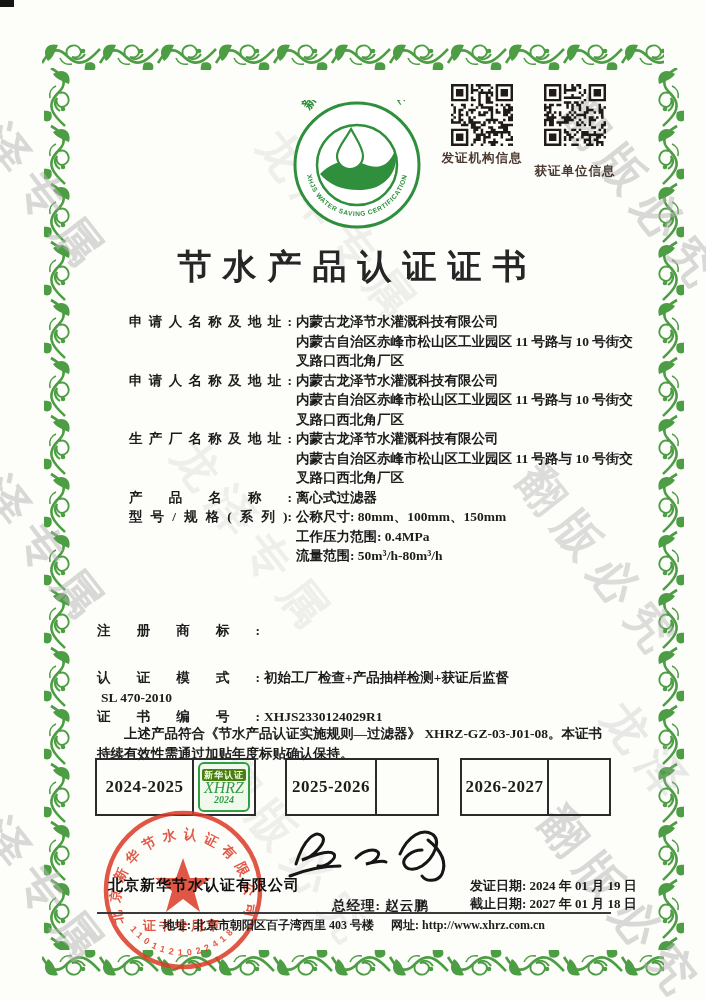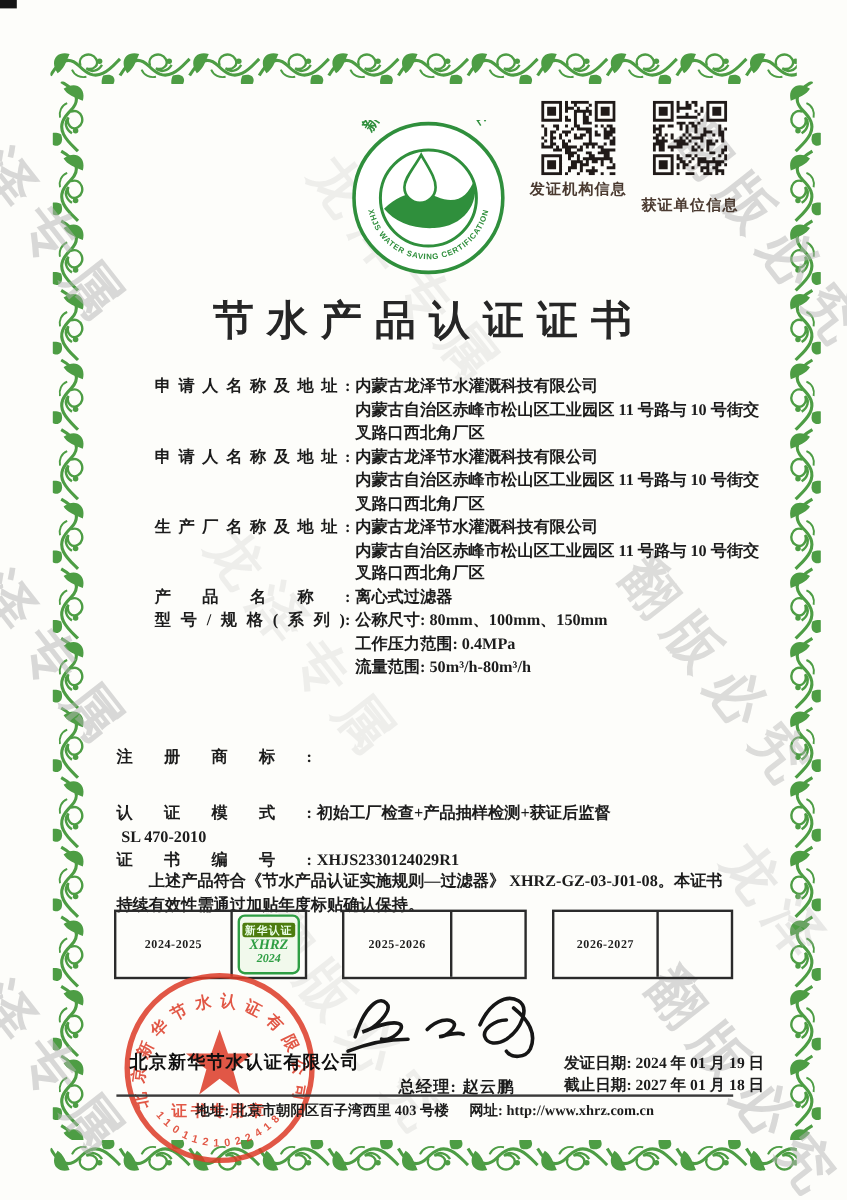--- a/index.html
+++ b/index.html
@@ -32,27 +32,27 @@
   .frow{display:flex;align-items:flex-start;}
   .flabel{width:163px;flex:0 0 163px;text-align:justify;text-align-last:justify;}
   .fval{flex:1;margin-left:4px;}
   .trademark{left:97px;top:622px;width:516px;font-size:13.5px;font-weight:bold;}
   .certrows{left:97px;top:668px;width:516px;font-size:13.5px;font-weight:bold;line-height:19.5px;}
   .statement{left:97px;top:724px;width:516px;font-size:13.5px;font-weight:bold;
              line-height:20px;text-indent:2em;}
   
   .ybox{position:absolute;top:758px;height:54px;border:2px solid #2b2b2b;display:flex;background:transparent;}
   .ybox .cell1{flex:1;display:flex;align-items:center;justify-content:center;
-               font-size:10px;font-weight:bold;letter-spacing:.5px;}
+               font-size:17px;font-weight:bold;letter-spacing:.5px;}
   .ybox .cell2{width:60px;border-left:2px solid #2b2b2b;display:flex;align-items:center;justify-content:center;}
   .sticker{width:48px;height:46px;border:2px solid #2f9e44;border-radius:6px;background:#f1f9ec;
            display:flex;flex-direction:column;align-items:center;justify-content:center;gap:1px;}
   .sticker .s1{background:#4d7c0f;color:#eaffe8;font-size:9px;font-weight:bold;border-radius:2px;
                padding:0 2px;line-height:12px;letter-spacing:1px;}
-  .sticker .s2{color:#2f9e44;font-size:12px;font-weight:bold;font-style:italic;line-height:11px;}
+  .sticker .s2{color:#2f9e44;font-size:16px;font-weight:normal;font-style:italic;line-height:11px;}
   .sticker .s3{color:#2f9e44;font-size:10px;font-weight:bold;font-style:italic;line-height:11px;}
   
   .company-name{left:108px;top:876px;font-size:15px;font-weight:bold;color:#0f0f0f;letter-spacing:1px;}
   .signer{left:332px;top:897px;font-size:13.5px;font-weight:bold;letter-spacing:1px;}
   .dates{left:470px;top:877px;font-size:13px;font-weight:bold;line-height:17.5px;white-space:nowrap;}
   .hrule{left:97px;top:912px;width:514px;height:2px;background:#3a3a3a;}
   .footer{left:97px;top:917px;width:514px;text-align:center;font-size:12px;font-weight:bold;white-space:nowrap;}
   .footer span{margin:0 7px;}
   .stamp{left:95px;top:806px;opacity:.85;}
   .sig{left:282px;top:820px;}

